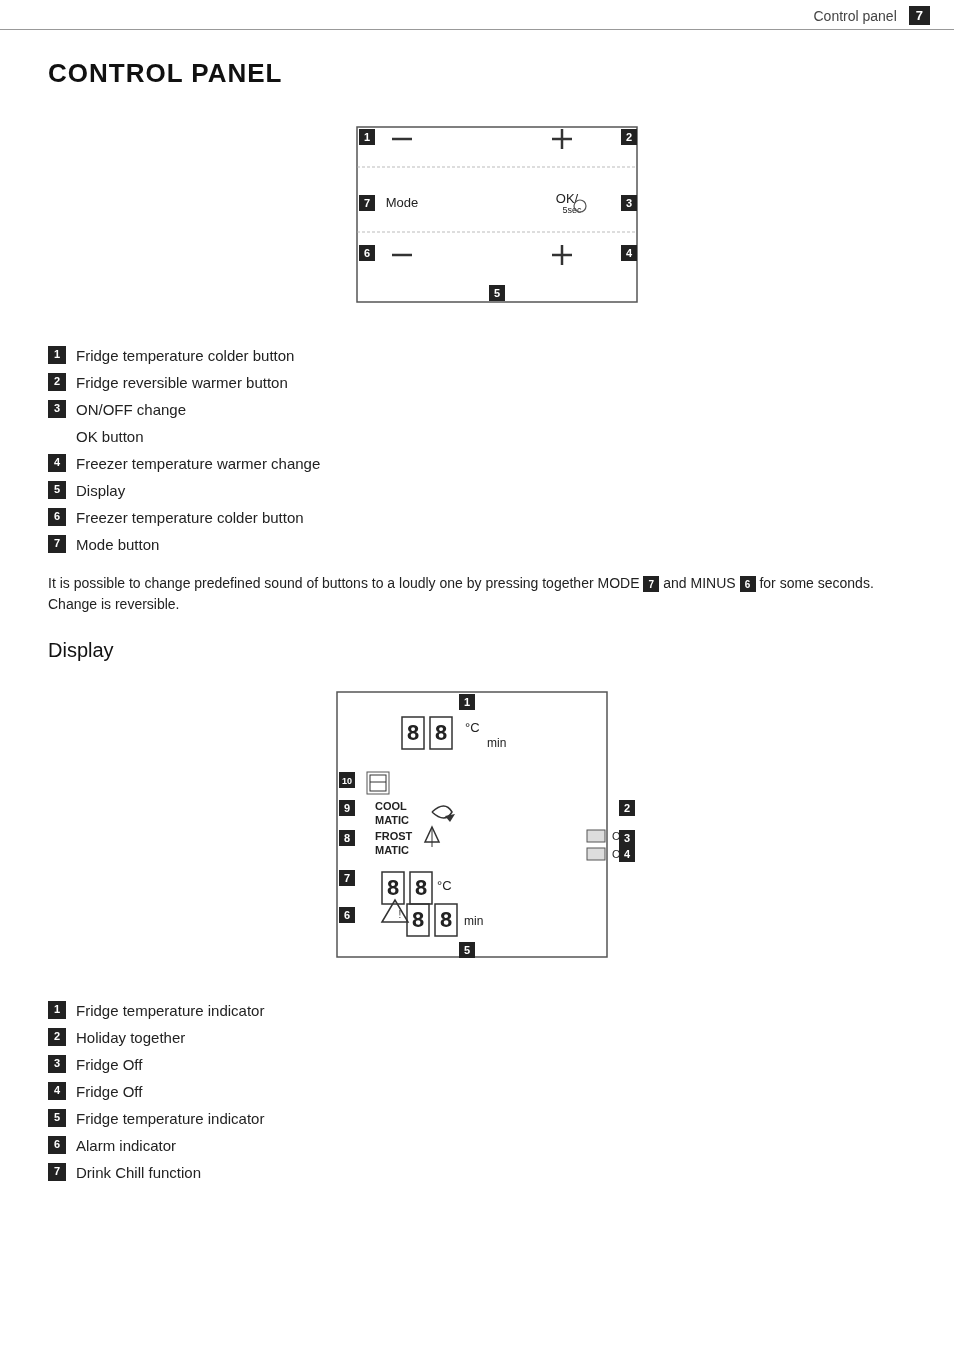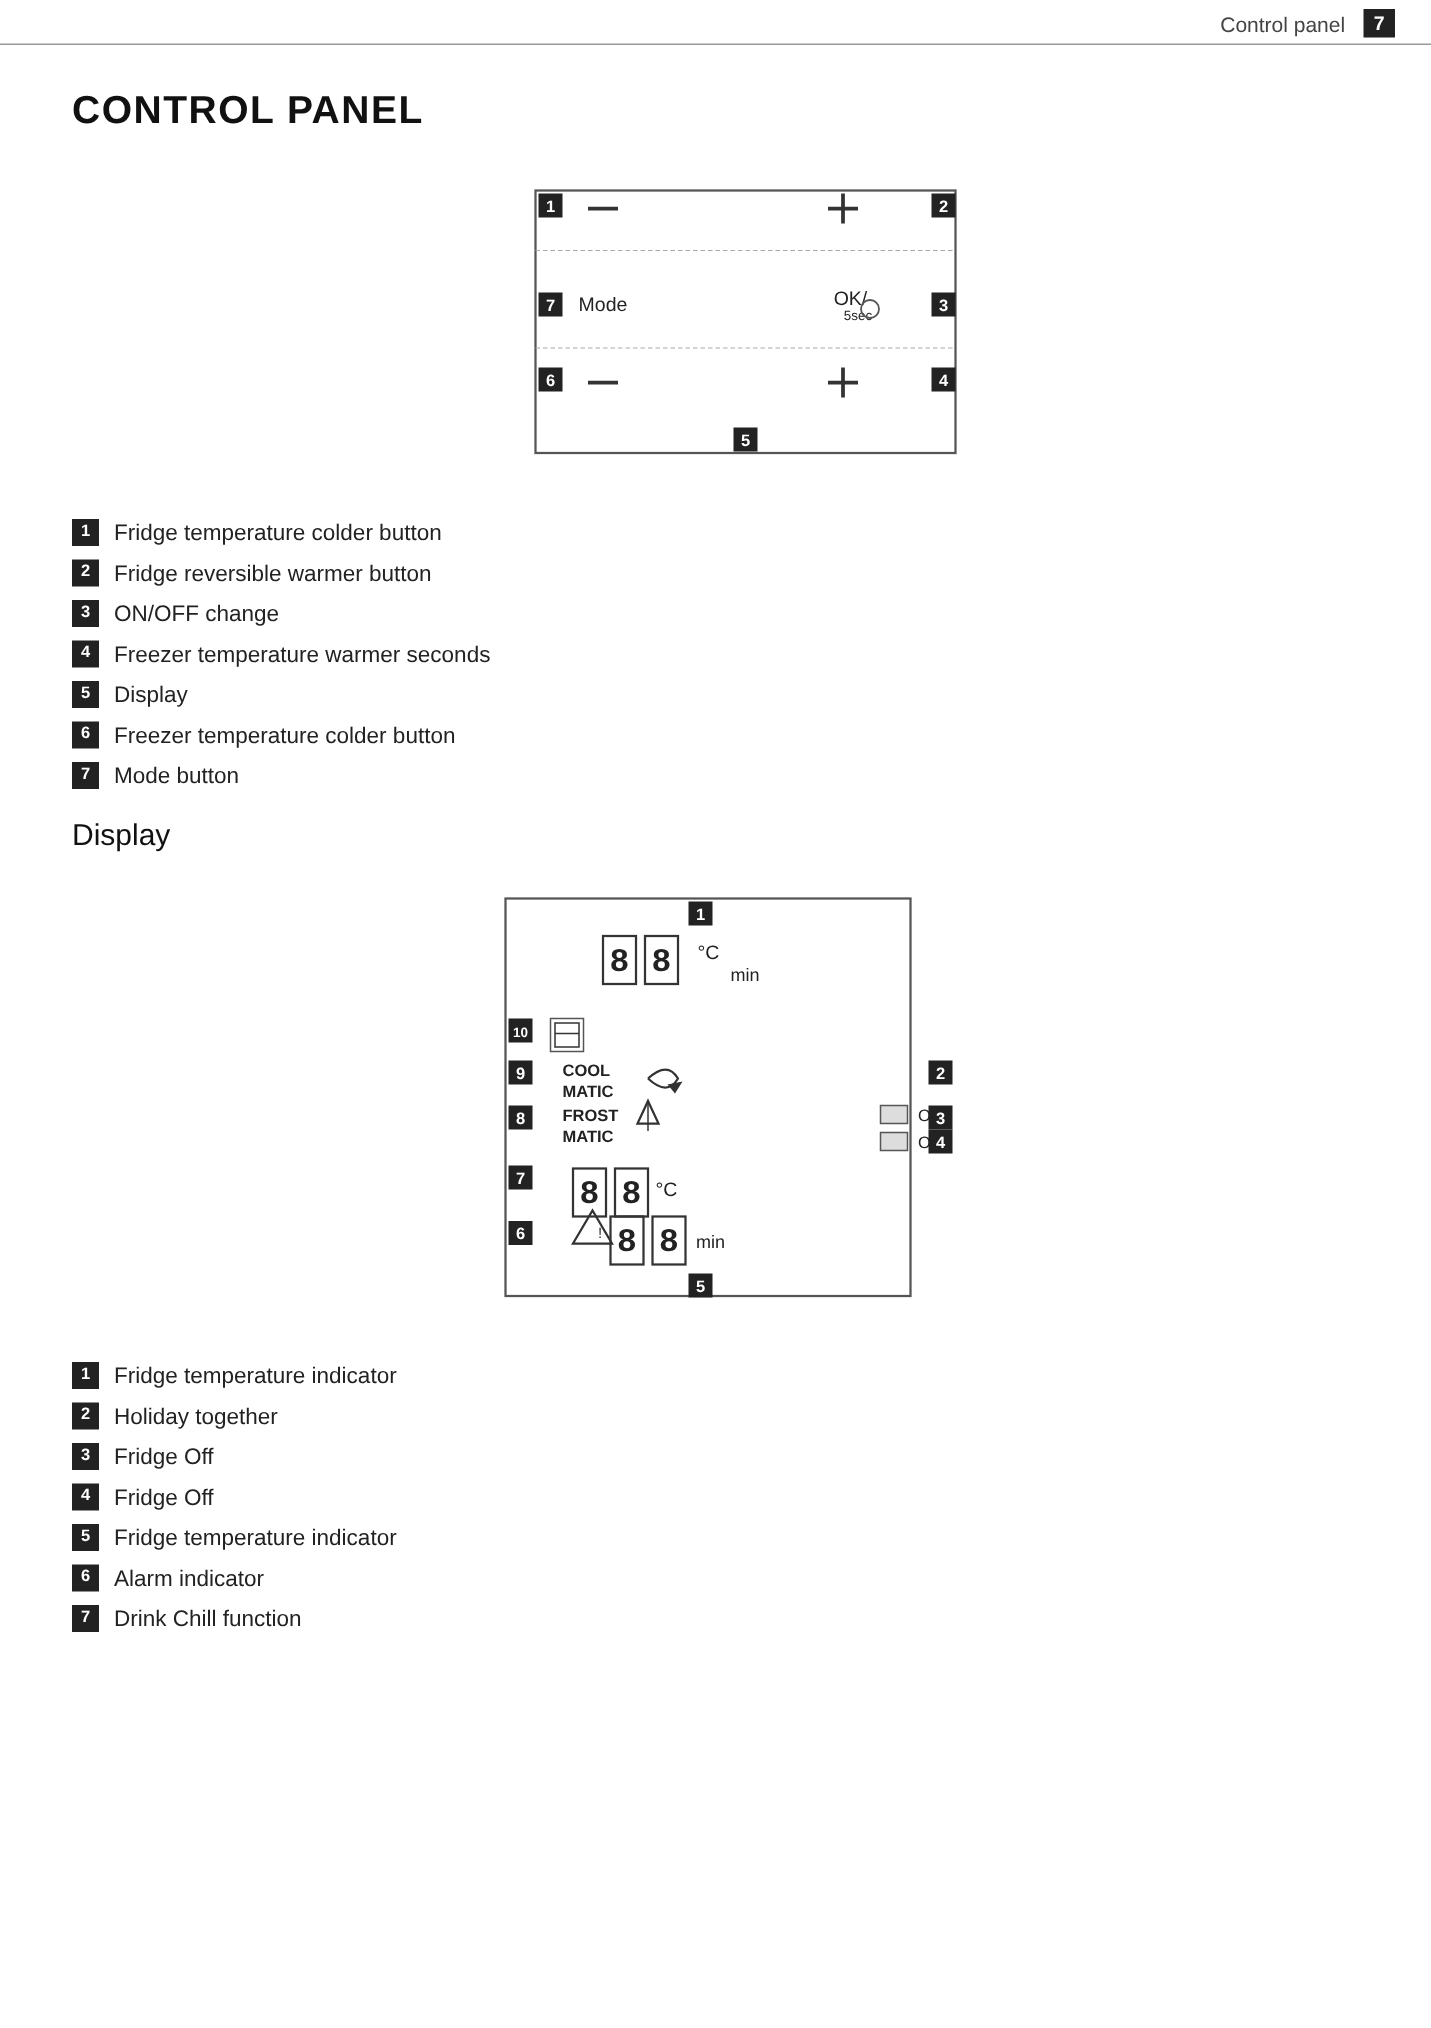--- a/index.html
+++ b/index.html
@@ -173,38 +173,49 @@
       <span>Fridge temperature colder button</span>
     </li>
     <li>
       <span class="item-badge">2</span>
       <span>Fridge reversible warmer button</span>
     </li>
     <li>
       <span class="item-badge">3</span>
       <span>ON/OFF change</span>
     </li>
+    <li style="padding-left:28px; margin-bottom:6px;">
+      <span>OK button</span>
+    </li>
     <li>
       <span class="item-badge">4</span>
-      <span>Freezer temperature warmer seconds</span>
+      <span>Freezer temperature warmer change</span>
     </li>
     <li>
       <span class="item-badge">5</span>
       <span>Display</span>
     </li>
     <li>
       <span class="item-badge">6</span>
       <span>Freezer temperature colder button</span>
     </li>
     <li>
       <span class="item-badge">7</span>
       <span>Mode button</span>
     </li>
   </ul>
 
+  <div class="note-text">
+    <span>It is possible to change predefined sound of buttons to a loudly one by pressing together MODE</span>
+    <span class="note-inline-badge">7</span>
+    <span> </span>
+    <span>and MINUS</span>
+    <span class="note-inline-badge">6</span>
+    <span>for some seconds. Change is reversible.</span>
+  </div>
 
   <div class="subsection-title">Display</div>
 
   <div class="diagram-container">
     <svg width="380" height="290" xmlns="http://www.w3.org/2000/svg">
 
       <rect x="50" y="10" width="270" height="265" fill="white" stroke="#555" stroke-width="1.5"></rect>
 
       <rect x="172" y="12" width="16" height="16" fill="#222"></rect>
       <text x="180" y="24" text-anchor="middle" fill="white" font-size="11" font-weight="bold" font-family="Arial">1</text>

